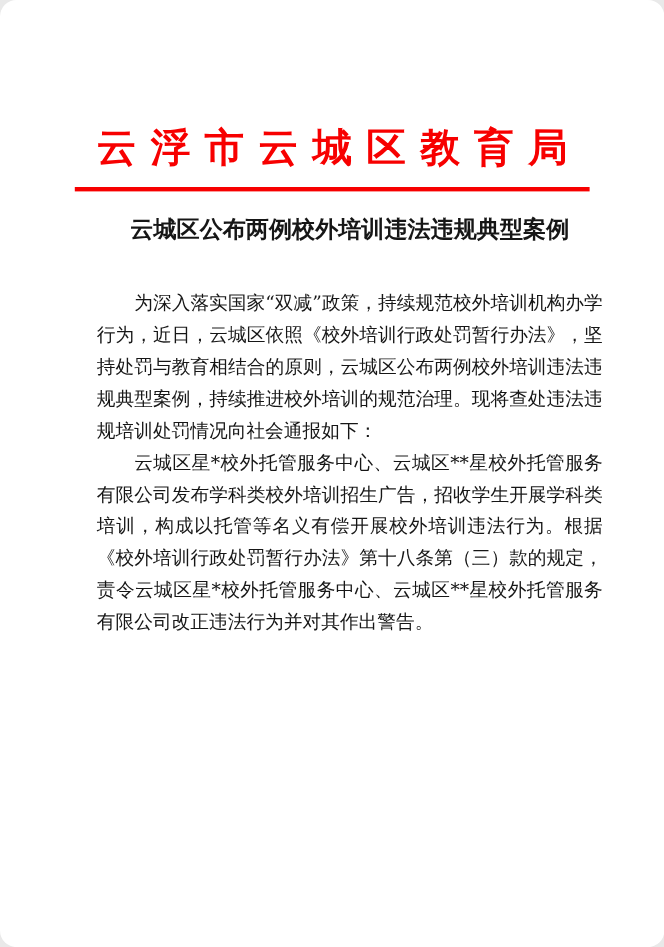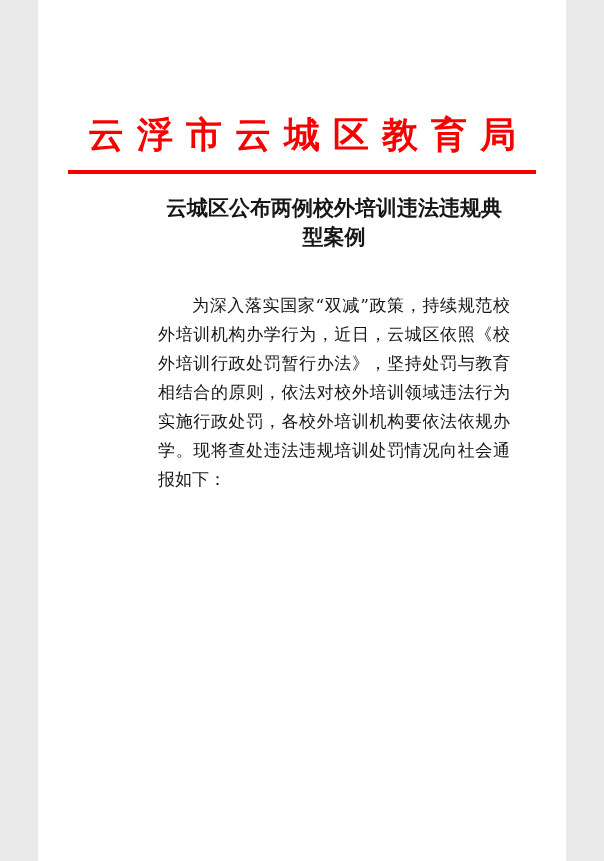--- a/index.html
+++ b/index.html
@@ -1,26 +1,27 @@
 <!DOCTYPE html>
 <html style="--accent-red: #f70000; --text-color: #161616; --page-bg: #ffffff;"><head>
 <meta charset="utf-8">
 <style>
   * { margin: 0; padding: 0; box-sizing: border-box; }
   html, body { background: #e9e9e9; }
   body { display: block; }
 
   .page {
     position: relative;
-    width: 528px;
+    width: 604px;
     height: 861px;
     background: var(--page-bg, #ffffff);
     margin: 0 auto;
     overflow: hidden;
     font-family: "DejaVu Serif", "Liberation Serif", serif;
+    border-radius: 15px;
   }
 
   .agency {
     padding-top: 116px;
     padding-left: 13px; 
     text-align: center;
     font-size: 36px;
     line-height: 1;
     font-weight: 700;
     letter-spacing: 13px;
@@ -40,21 +41,20 @@
     margin-bottom: 40px;
     text-align: center;
     font-size: 21px;
     line-height: 29px;
     font-weight: 700;
     color: var(--text-color, #161616);
   }
 
   .content {
     padding: 0 56px 0 88px;
-    margin-left: 32px;
   }
 
   .para {
     font-size: 17px;
     line-height: 29px;
     text-align: justify;
     text-indent: 2em;
     color: var(--text-color, #161616);
     word-break: break-all;
   }
@@ -64,17 +64,18 @@
 
 <div class="page">
   <header class="letterhead">
     <h1 class="agency">云浮市云城区教育局</h1>
     <div class="rule"></div>
   </header>
 
   <main class="content">
     <h2 class="doc-title">云城区公布两例校外培训违法违规典型案例</h2>
 
-    <p class="para">为深入落实国家“双减”政策，持续规范校外培训机构办学行为，近日，云城区依照《校外培训行政处罚暂行办法》，坚持处罚与教育相结合的原则，依法对校外培训领域违法行为实施行政处罚，各校外培训机构要依法依规办学。现将查处违法违规培训处罚情况向社会通报如下：</p>
+    <p class="para">为深入落实国家“双减”政策，持续规范校外培训机构办学行为，近日，云城区依照《校外培训行政处罚暂行办法》，坚持处罚与教育相结合的原则，云城区公布两例校外培训违法违规典型案例，持续推进校外培训的规范治理。现将查处违法违规培训处罚情况向社会通报如下：</p>
 
+    <p class="para">云城区星*校外托管服务中心、云城区**星校外托管服务有限公司发布学科类校外培训招生广告，招收学生开展学科类培训，构成以托管等名义有偿开展校外培训违法行为。根据《校外培训行政处罚暂行办法》第十八条第（三）款的规定，责令云城区星*校外托管服务中心、云城区**星校外托管服务有限公司改正违法行为并对其作出警告。</p>
 
   </main>
 </div>
 
 </body></html>

